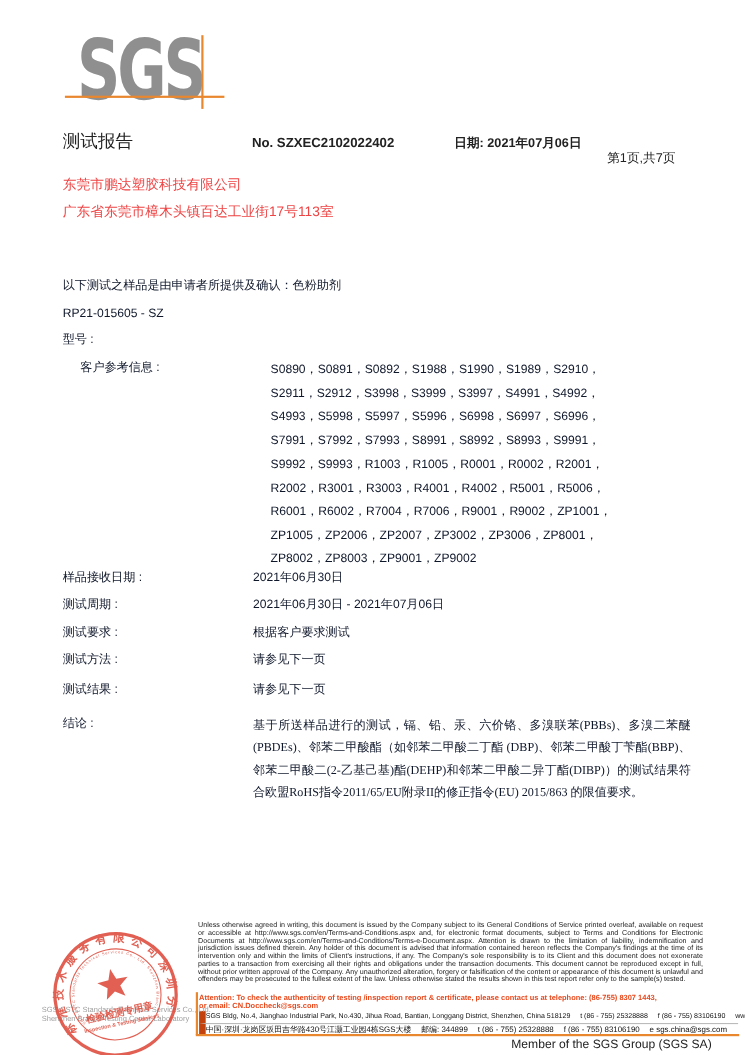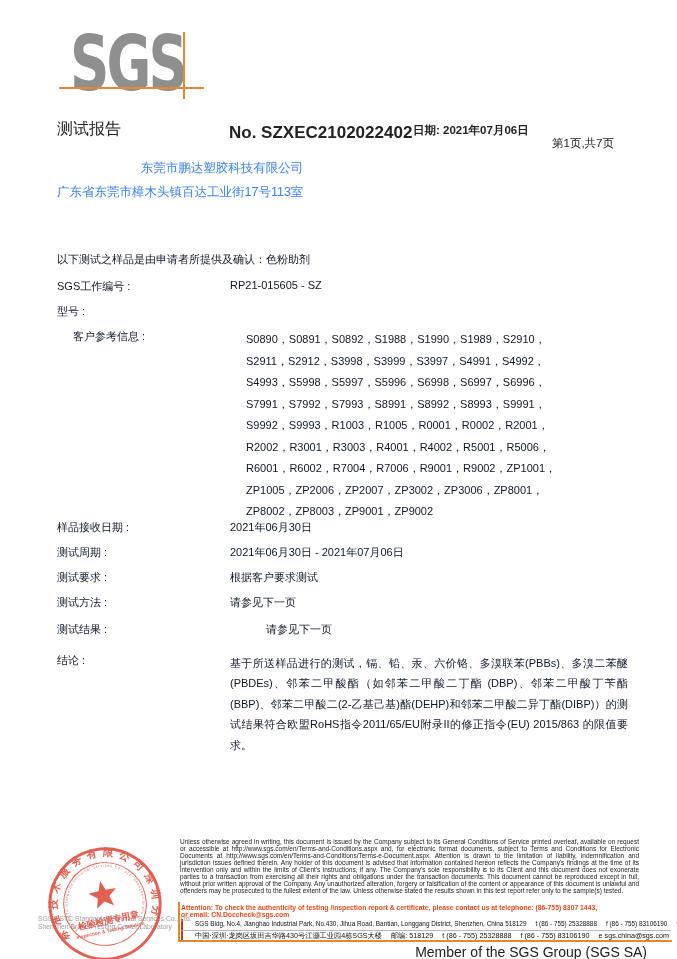--- a/index.html
+++ b/index.html
@@ -12,54 +12,54 @@
   .logo-wrap{position:absolute;left:64px;top:26px;width:150px;height:80px;}
   .logo-text{
     font-family:"DejaVu Sans",sans-serif;font-weight:700;font-size:76px;line-height:76px;
     color:#8f8f8f;letter-spacing:-4px;transform:scaleX(0.72);transform-origin:left top;
     position:absolute;left:6px;top:0;
   }
   .logo-hline{position:absolute;left:59px;top:87px;width:145px;height:2px;background:#e8872e;}
   .logo-vline{position:absolute;left:183px;top:32px;width:2px;height:67px;background:#e8872e;}
   
   .report-title{position:absolute;left:57px;top:119px;font-size:16px;font-weight:400;color:#222;}
-  .report-no{position:absolute;left:229px;top:123px;font-size:17px;font-weight:700;color:#222;}
+  .report-no{position:absolute;left:229px;top:123px;font-size:12px;font-weight:700;color:#222;}
   .report-date{position:absolute;left:413px;top:123px;font-size:11.5px;font-weight:700;color:#222;}
   .report-page{position:absolute;left:552px;top:136px;font-size:11.5px;font-weight:400;color:#222;}
   
-  .applicant{position:absolute;left:57px;top:156px;font-size:12.5px;line-height:24px;color:#3b82f6;text-align:right;}
+  .applicant{position:absolute;left:57px;top:156px;font-size:12.5px;line-height:24px;color:#ef4444;}
   
   .main{position:absolute;left:57px;top:252px;width:570px;font-size:11px;color:#0f172a;}
   .intro{margin-bottom:12px;}
   .frow{display:grid;grid-template-columns:173px 1fr;margin-bottom:10px;}
   .frow .lbl{white-space:nowrap;}
   .codes-line{line-height:21.5px;}
   .codes-block{margin-bottom:-3px;margin-left:16px;}
-  .gap-lg{margin-top:12px;gap:36px;}
+  .gap-lg{margin-top:12px;}
   .conclusion-row{margin-top:16px;}
-  .conclusion-text{width:398px;line-height:20.5px;text-align:justify;}
+  .conclusion-text{width:398px;line-height:20.5px;text-align:justify;font-family:Liberation Serif, serif;}
   
   .legal{
     position:absolute;left:180px;top:838px;width:459px;
     font-size:6.5px;line-height:7px;text-align:justify;color:#222;
   }
   .attention{
     position:absolute;left:181px;top:904px;width:470px;
     font-size:6.8px;line-height:7.4px;font-weight:700;color:#e8491d;
   }
   .addr-block{position:absolute;left:181px;top:919px;width:490px;color:#111;}
   .addr-row{
     display:flex;align-items:baseline;white-space:nowrap;
-    font-size:6.4px;line-height:10.5px;border-left:2px solid #c2410c;padding-left:12px;
+    font-size:6.4px;line-height:10.5px;border-left:6px solid #c2410c;padding-left:0;
   }
   .addr-row.cn{font-size:7.2px;border-top:0.5px solid #bbb;}
   .addr-row span{margin-right:9px;}
   .footer-vline{position:absolute;left:178px;top:902px;width:1.5px;height:39px;background:#e8872e;}
   .footer-hline{position:absolute;left:178px;top:940px;width:494px;height:2px;background:#e8872e;}
-  .member-line{position:absolute;right:30px;top:944px;font-size:14px;color:#222;}
+  .member-line{position:absolute;right:30px;top:944px;font-size:11px;color:#222;}
   
   .seal-caption{
     position:absolute;left:38px;top:915px;width:160px;z-index:1;
     font-size:6.8px;line-height:8.2px;color:#a0a0a0;
   }
   .seal{position:absolute;left:46px;top:845px;width:118px;height:118px;z-index:2;
     transform:rotate(-12deg);opacity:0.88;}
 </style>
 </head>
 <body>
@@ -77,21 +77,20 @@
 
 <div class="applicant">
   <div>东莞市鹏达塑胶科技有限公司</div>
   <div>广东省东莞市樟木头镇百达工业街17号113室</div>
 </div>
 
 <div class="main">
   <div class="intro">以下测试之样品是由申请者所提供及确认：色粉助剂</div>
 
   <div class="frow">
-    <div class="lbl">SGS工作编号 :</div>
     <div>RP21-015605 - SZ</div>
   </div>
 
   <div class="frow">
     <div class="lbl">型号 :</div>
   </div>
 
   <div class="frow codes-block">
     <div class="lbl">客户参考信息 :</div>
     <div>
@@ -170,21 +169,21 @@
 
 <div class="addr-block">
   <div class="addr-row">
     <span>SGS Bldg, No.4, Jianghao Industrial Park, No.430, Jihua Road, Bantian, Longgang District, Shenzhen, China  518129</span>
     <span>t (86 - 755) 25328888</span>
     <span>f (86 - 755) 83106190</span>
     <span>www.sgsgroup.com.cn</span>
   </div>
   <div class="addr-row cn">
     <span>中国·深圳·龙岗区坂田吉华路430号江灏工业园4栋SGS大楼</span>
-    <span>邮编: 518129</span>
+    <span>邮编: 344899</span>
     <span>t (86 - 755) 25328888</span>
     <span>f (86 - 755) 83106190</span>
     <span>e  sgs.china@sgs.com</span>
   </div>
 </div>
 
 <div class="footer-vline"></div>
 <div class="footer-hline"></div>
 
 <div class="member-line">Member of the SGS Group (SGS SA)</div>

